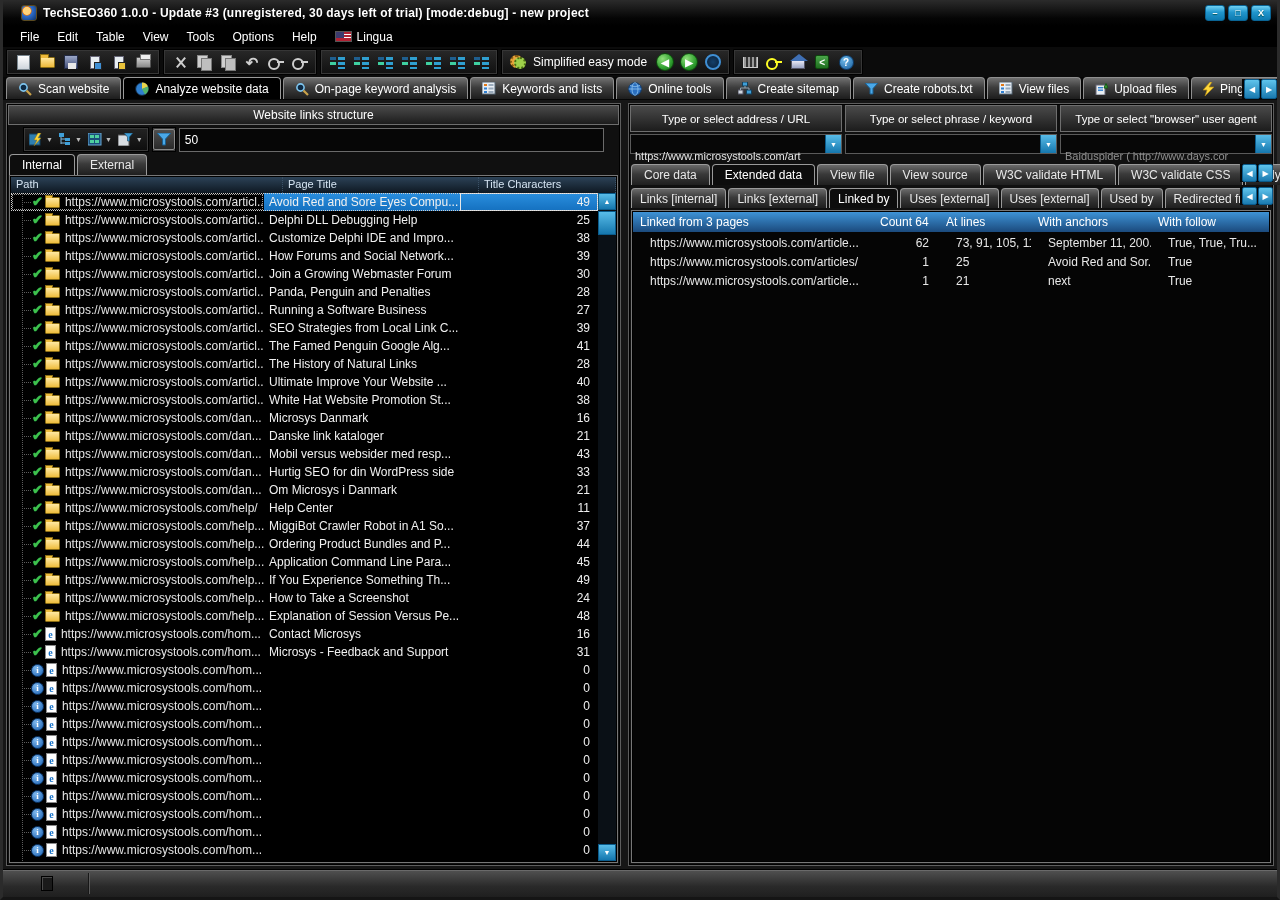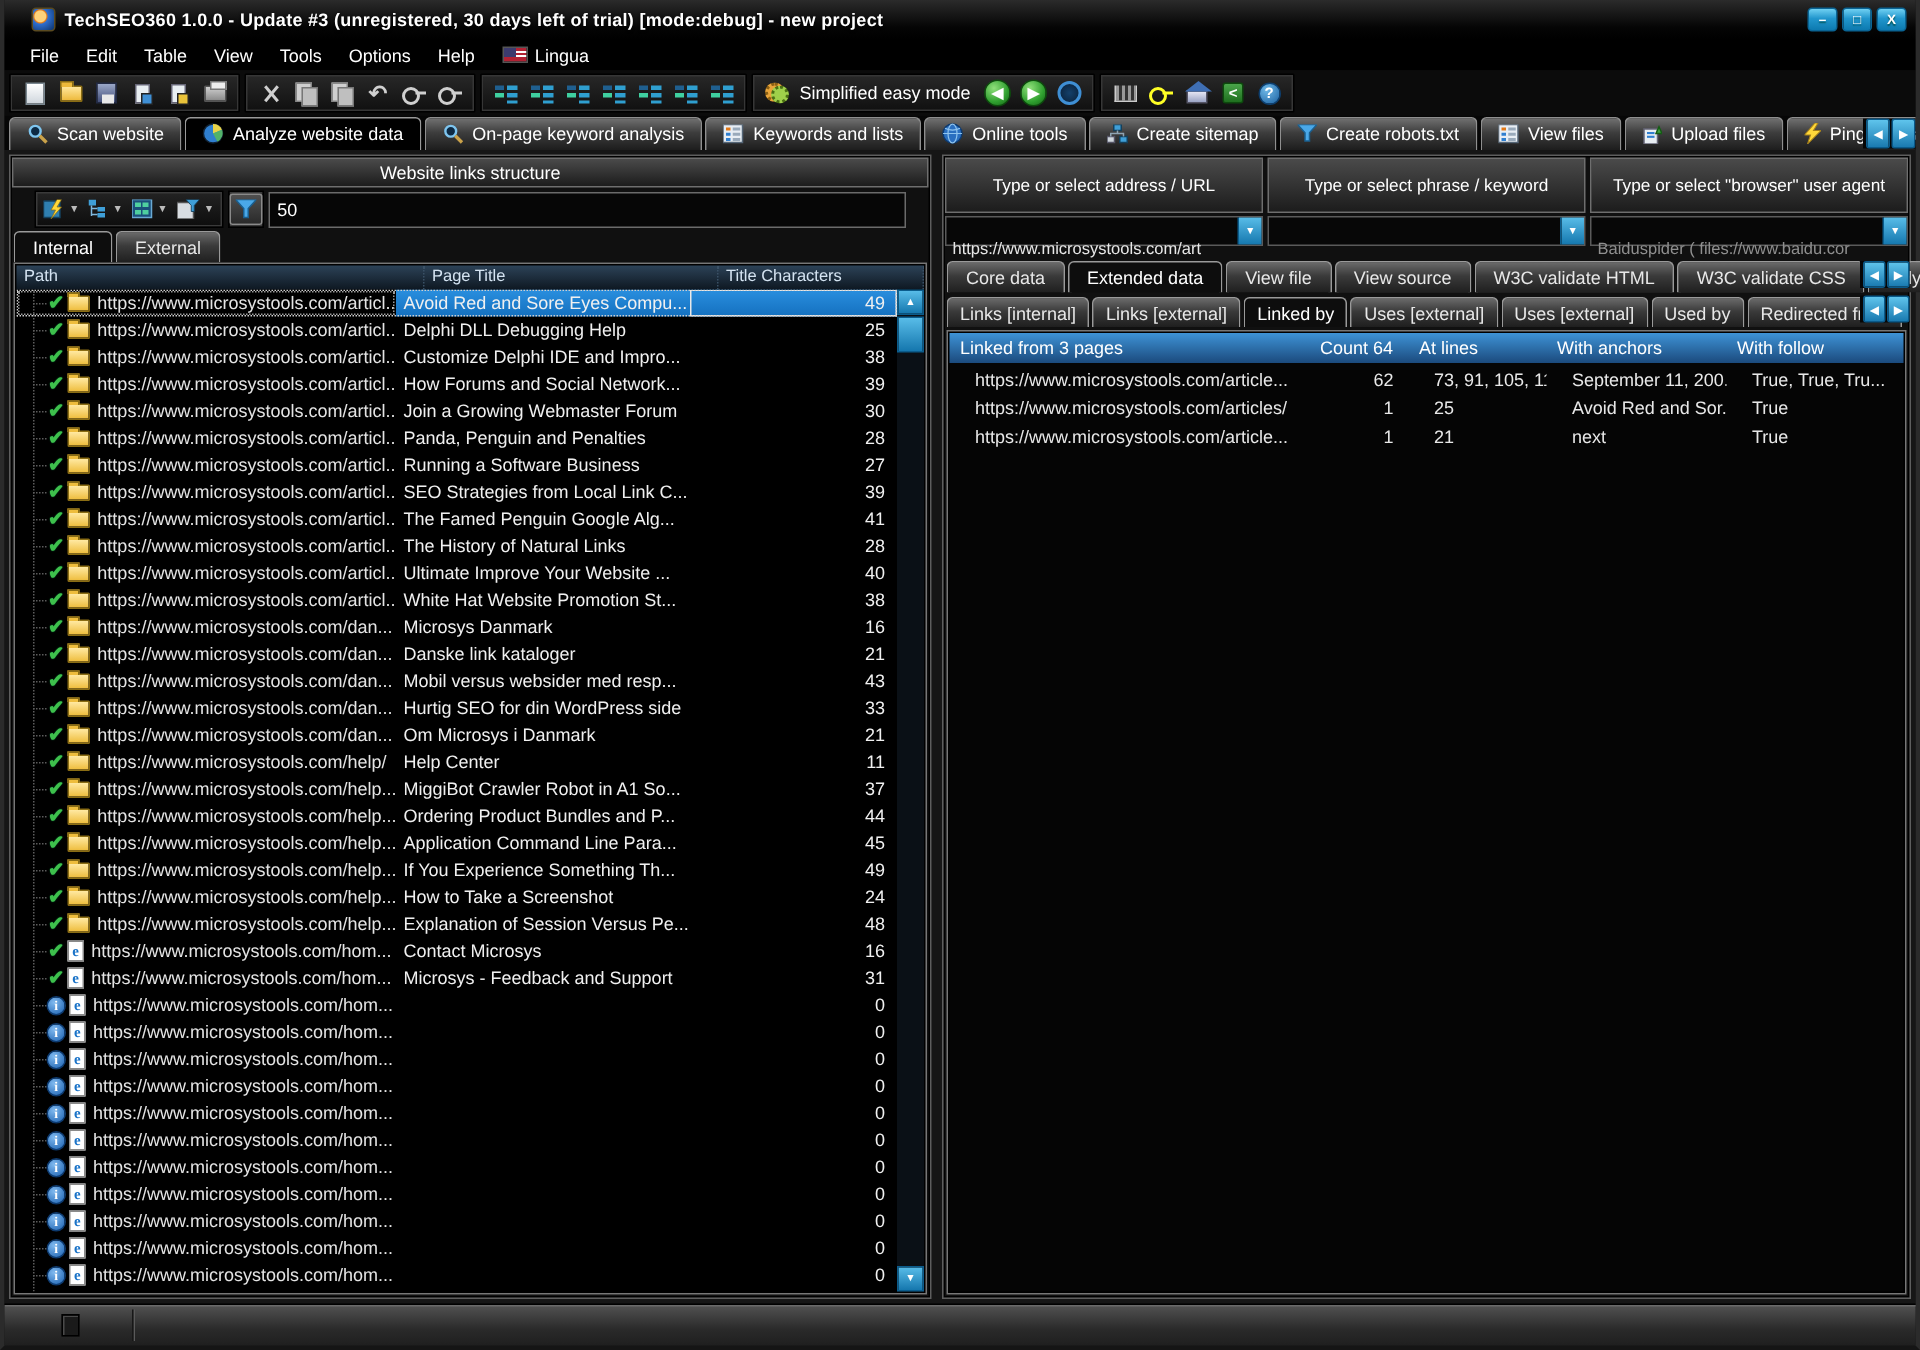--- a/index.html
+++ b/index.html
@@ -81,21 +81,21 @@
       color:#fff; font-size:10px; font-weight:bold; display:flex; align-items:center; justify-content:center; }
   .i-help { width:15px; height:15px; border-radius:50%; background:radial-gradient(circle at 35% 30%,#6fb9e8,#1a5f9f);
       border:1px solid #0d3f6f; color:#fff; font-size:10px; font-weight:bold; display:flex; align-items:center; justify-content:center; }
   .i-gears { width:16px; height:14px; }
   .i-gears::before { content:""; position:absolute; left:0; top:0; width:9px; height:9px; border-radius:50%;
       background:#e8a43a; border:2px dotted #8a5f14; }
   .i-gears::after { content:""; position:absolute; right:0; bottom:0; width:8px; height:8px; border-radius:50%;
       background:#9fd04a; border:2px dotted #4a6f14; }
 
   
-  .tabstrip { height:23px; background:#060606; display:flex; align-items:center; padding-left:3px;
+  .tabstrip { height:23px; background:#060606; display:flex; align-items:flex-start; padding-left:3px;
               position:relative; flex:0 0 auto; overflow:hidden; }
   .mtab { height:22px; display:flex; align-items:center; gap:6px; padding:0 11px; margin-right:2px;
           border:1px solid #8f8f8f; border-bottom:none; border-radius:4px 4px 0 0;
           background:linear-gradient(#707070,#3d3d3d 45%,#1d1d1d); color:#fff; font-size:12px; white-space:nowrap; }
   .mtab.active { background:#000; border-color:#9a9a9a; }
   .tabarrows { position:absolute; right:0; top:2px; display:flex; gap:1px; background:#060606; padding-left:2px; }
   .scrollarrow { width:16px; height:20px; display:flex; align-items:center; justify-content:center;
       background:linear-gradient(#5fc4ec,#1a7ab0); border:1px solid #0a5a8a; color:#fff; font-size:8px; border-radius:2px; }
 
   
@@ -159,21 +159,21 @@
   .vscroll { position:absolute; right:1px; top:17px; bottom:1px; width:18px; background:#0a1016; }
   .sbtn { position:absolute; left:0; width:18px; height:17px; display:flex; align-items:center; justify-content:center;
           background:linear-gradient(#58bce8,#1577ae); border:1px solid #0b5c8c; color:#fff; font-size:7px; }
   .sbtn.up { top:0; } .sbtn.down { bottom:0; }
   .sthumb { position:absolute; left:0; top:18px; width:18px; height:24px;
             background:linear-gradient(#58bce8,#1577ae); border:1px solid #0b5c8c; }
 
   
   .combos { display:flex; gap:3px; padding:1px 1px 0 1px; flex:0 0 auto; }
   .combo-col { flex:1; }
-  .combo-label { height:37px; background:linear-gradient(#4a4a4a,#1c1c1c); border:1px solid #6e6e6e;
+  .combo-label { height:27px; background:linear-gradient(#4a4a4a,#1c1c1c); border:1px solid #6e6e6e;
                  color:#fff; font-size:11.5px; display:flex; align-items:center; justify-content:center; white-space:nowrap; overflow:hidden;}
   .combo { height:20px; margin-top:2px; background:#070707; border:1px solid #5a5a5a; display:flex; align-items:center; }
   .combo-val { flex:1; color:#e8e8e8; font-size:11px; padding:0 4px; white-space:nowrap; overflow:hidden;margin-top:24px; }
   .combo-val.dim { color:#8f8f8f; }
   .combo-arrow { width:16px; align-self:stretch; display:flex; align-items:center; justify-content:center;
                  background:linear-gradient(#58bce8,#1577ae); border-left:1px solid #0b5c8c; color:#fff; font-size:7px; }
   .rtabs1 { margin-top:9px; } .rtabs2 { margin-top:1px; }
   .rtabs1 .stab { font-size:12px; }
   .rtabs2 .stab { height:20px; padding:0 8px; font-size:12px; }
   .subtabs .tabarrows { top:1px; }
@@ -912,21 +912,21 @@
         <div class="combo-col">
           <div class="combo-label">Type or select phrase / keyword</div>
           <div class="combo">
             <span class="combo-val"></span>
             <span class="combo-arrow">▼</span>
           </div>
         </div>
         <div class="combo-col">
           <div class="combo-label">Type or select "browser" user agent</div>
           <div class="combo">
-            <span class="combo-val dim">Baiduspider ( files://www.baidu.cor</span>
+            <span class="combo-val dim">Baiduspider ( http://www.days.cor</span>
             <span class="combo-arrow">▼</span>
           </div>
         </div>
       </div>
 
       <div class="subtabs rtabs1" id="rtabs1">
         <span class="stab">
             <span>Core data</span>
           </span>
           <span class="stab active">

